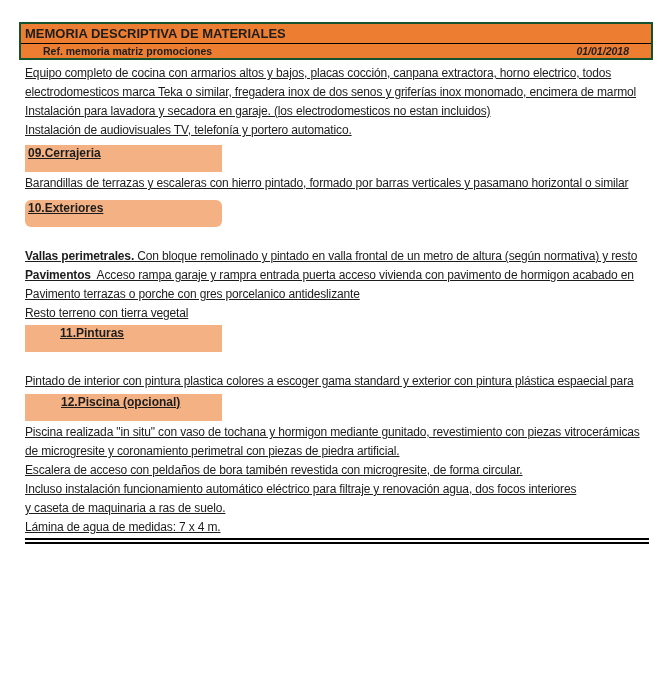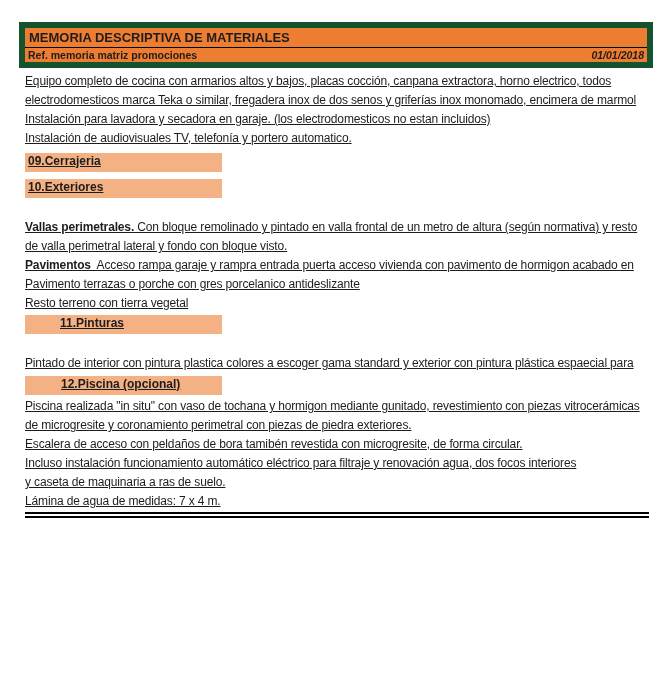--- a/index.html
+++ b/index.html
@@ -6,56 +6,56 @@
   body {
     width:670px; height:687px; background:#ffffff; overflow:hidden;
     font-family:"Liberation Sans","DejaVu Sans",sans-serif;
     color:#1d1d1d;
   }
   .page { position:relative; width:670px; height:687px; }
 
   
   .hdr {
     margin:22px 0 0 19px; width:634px;
-    border:6px solid #14532d; box-sizing:border-box;
+    border:2px solid #14532d; box-sizing:border-box;
   }
   .hdr-title {
     background:var(--header-orange, #ED7D31);
     border-bottom:1px solid #000;
     height:19px; line-height:19px;
     font-weight:bold; font-size:13px;
     padding-left:4px; white-space:nowrap; overflow:hidden;
   }
   .hdr-ref {
     background:var(--header-orange, #ED7D31);
     height:14px; line-height:14px;
     font-size:10.5px; font-weight:bold;
     display:flex; justify-content:space-between; align-items:center;
-    padding:0 3px; white-space:nowrap;
+    padding:0 22px; white-space:nowrap;
   }
   .hdr-date { font-style:italic;margin-left:12px; }
 
   
   .doc-body { margin-left:25px; width:630px;text-decoration:underline; }
   .line {
     font-size:12px; line-height:19px;
     white-space:pre; letter-spacing:-0.15px; overflow:visible;
   }
   .lead { font-weight:bold; text-decoration:underline; }
   .sec-bar {
-    width:197px; height:19px; line-height:17px;
+    width:197px; height:27px; line-height:17px;
     background:var(--section-peach, #F4B183);
     font-weight:bold; font-size:12px;
     padding-left:3px; box-sizing:border-box;
     white-space:nowrap;
   }
   .intro        { margin-top:4px; }
   .bar-09       { margin-top:5px; }
   .par-09       { margin-top:2px; }
-  .bar-10       { margin-top:7px; }
+  .bar-10       { margin-top:7px;border-radius:6px; }
   .par-10       { margin-top:20px; }
   .bar-11       { margin-top:2px;padding-left:35px; }
   .par-11       { margin-top:20px; }
   .bar-12       { margin-top:3px;padding-left:36px; }
   .par-12       { margin-top:2px; }
 
   .double-rule {
     margin-top:1px; width:624px; height:2px;
     border-top:2px solid #000; border-bottom:2px solid #000;
   }
@@ -76,39 +76,41 @@
   <div class="doc-body">
 
     <div class="intro">
       <div class="line"><span>Equipo completo de cocina con armarios altos y bajos, placas cocción, canpana extractora, horno electrico, todos</span></div>
       <div class="line"><span>electrodomesticos marca Teka o similar, fregadera inox de dos senos y griferías inox monomado, encimera de marmol</span></div>
       <div class="line"><span>Instalación para lavadora y secadora en garaje. (los electrodomesticos no estan incluidos)</span></div>
       <div class="line"><span>Instalación de audiovisuales TV, telefonía y portero automatico.</span></div>
     </div>
 
     <div class="sec-bar bar-09">09.Cerrajeria</div>
+    <div class="par-09">
+      <div class="line"><span>Barandillas de terrazas y escaleras con hierro pintado, formado por barras verticales y pasamano horizontal o similar</span></div>
+    </div>
 
     <div class="sec-bar bar-10">10.Exteriores</div>
     <div class="par-10">
       <div class="line"><span class="lead">Vallas perimetrales.</span><span> Con bloque remolinado y pintado en valla frontal de un metro de altura (según normativa) y resto</span></div>
-      <div class="line"><span>de valla perimetral lateral y fondo con bloque visto.</span></div>
       <div class="line"><span class="lead">Pavimentos</span><span>  Acceso rampa garaje y rampra entrada puerta acceso vivienda con pavimento de hormigon acabado en</span></div>
       <div class="line"><span>Pavimento terrazas o porche con gres porcelanico antideslizante</span></div>
       <div class="line"><span>Resto terreno con tierra vegetal</span></div>
     </div>
 
     <div class="sec-bar bar-11">11.Pinturas</div>
     <div class="par-11">
       <div class="line"><span>Pintado de interior con pintura plastica colores a escoger gama standard y exterior con pintura plástica espaecial para</span></div>
     </div>
 
     <div class="sec-bar bar-12">12.Piscina (opcional)</div>
     <div class="par-12">
       <div class="line"><span>Piscina realizada "in situ" con vaso de tochana y hormigon mediante gunitado, revestimiento con piezas vitrocerámicas</span></div>
-      <div class="line"><span>de microgresite y coronamiento perimetral con piezas de piedra exteriores.</span></div>
+      <div class="line"><span>de microgresite y coronamiento perimetral con piezas de piedra artificial.</span></div>
       <div class="line"><span>Escalera de acceso con peldaños de bora tamibén revestida con microgresite, de forma circular.</span></div>
       <div class="line"><span>Incluso instalación funcionamiento automático eléctrico para filtraje y renovación agua, dos focos interiores</span></div>
       <div class="line"><span>y caseta de maquinaria a ras de suelo.</span></div>
       <div class="line"><span>Lámina de agua de medidas: 7 x 4 m.</span></div>
     </div>
 
     <div class="double-rule"></div>
 
   </div>
 </div>

